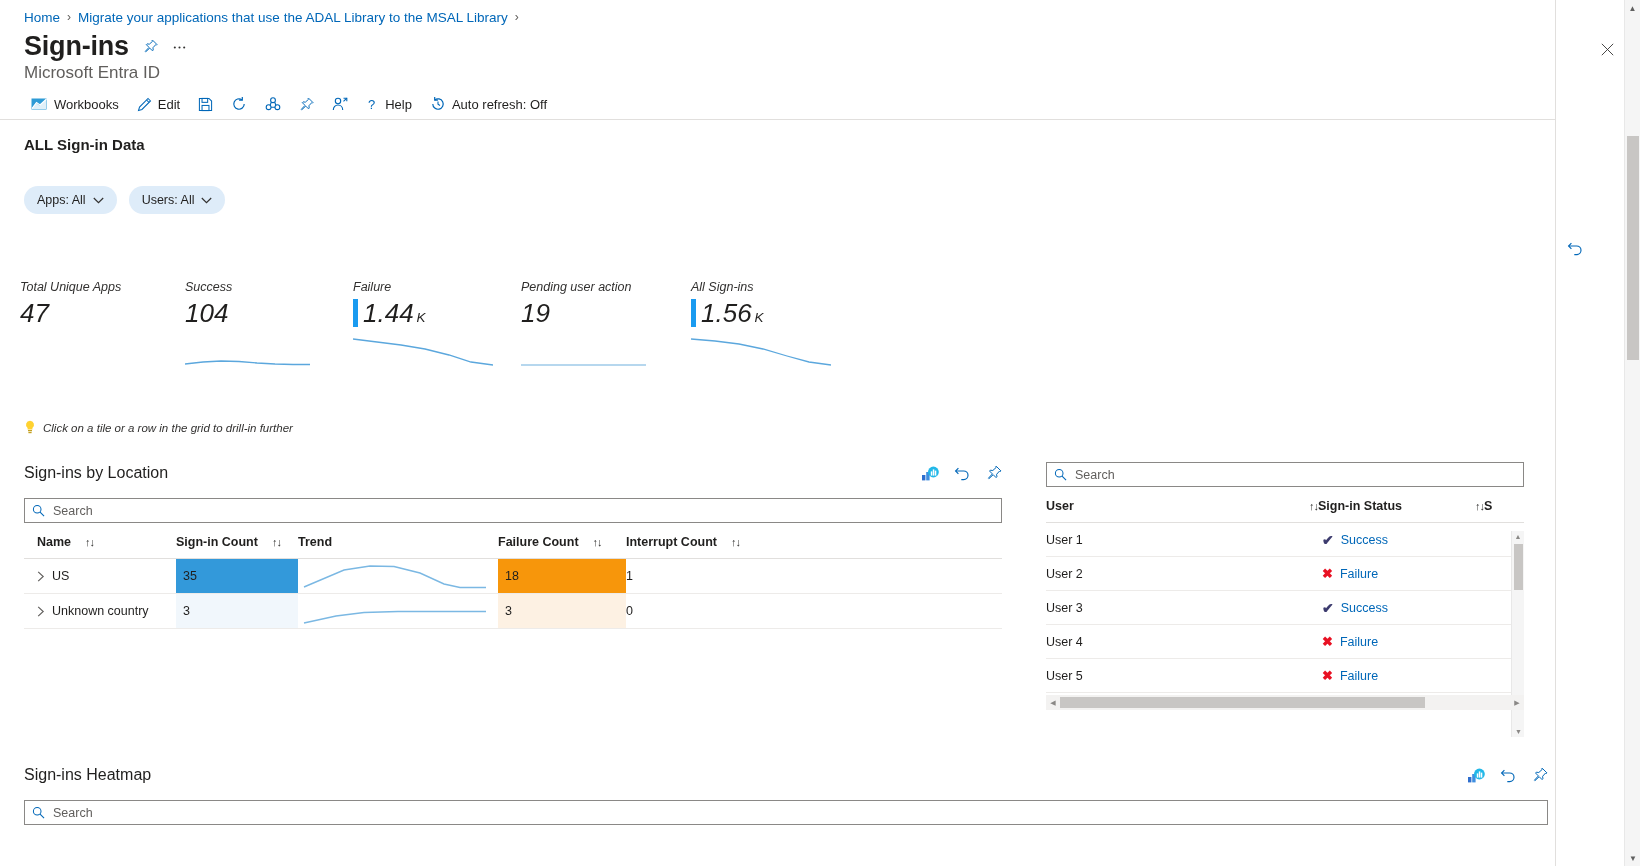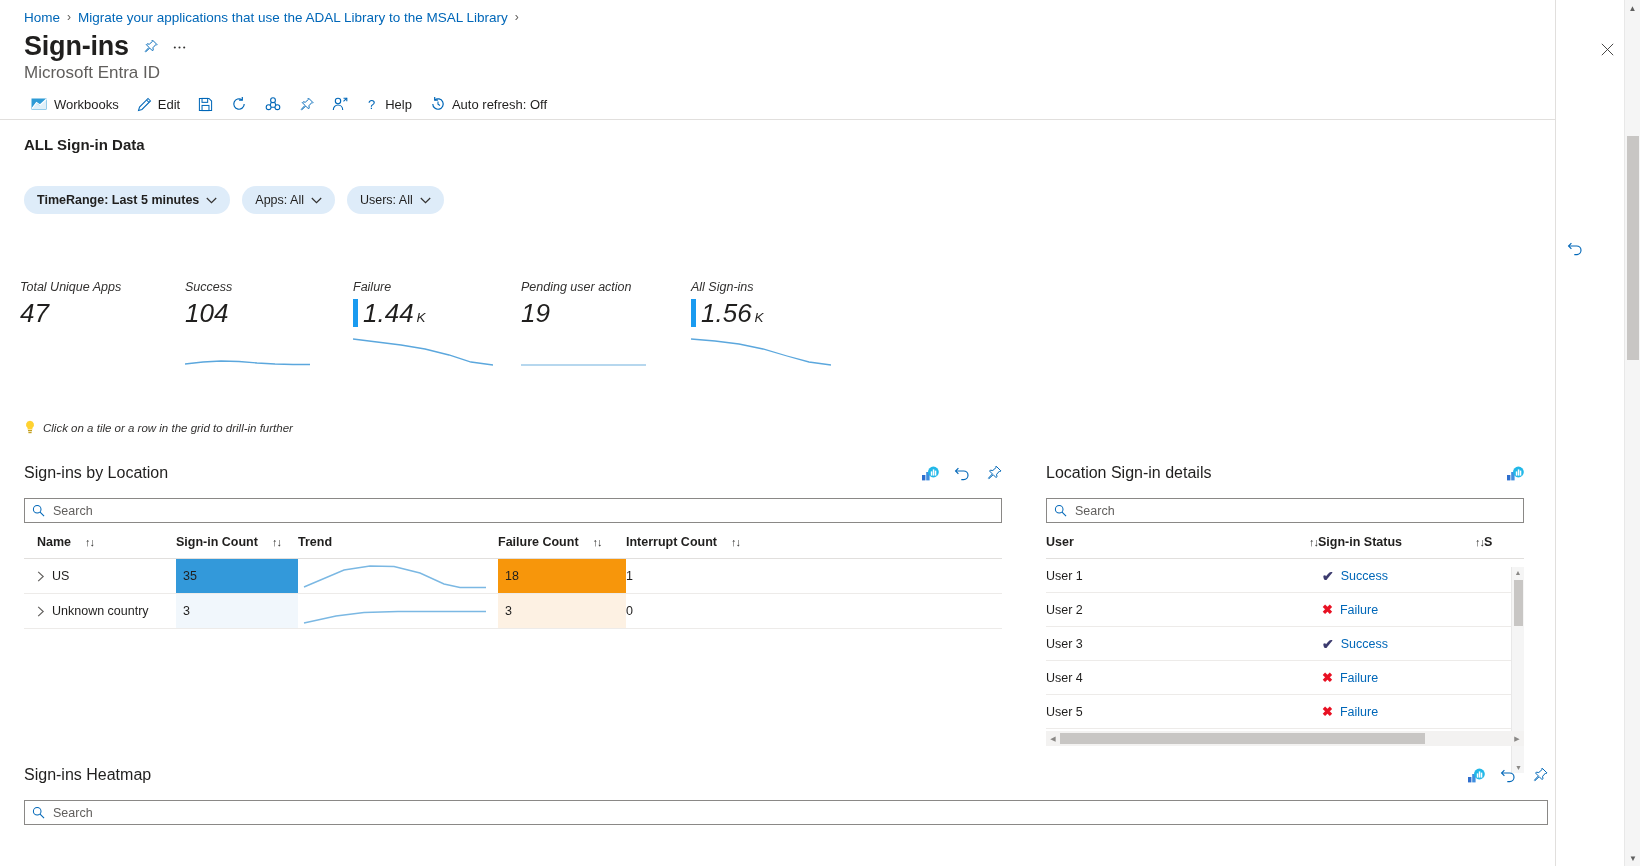--- a/index.html
+++ b/index.html
@@ -300,28 +300,20 @@
       <span class="lbl">Auto refresh: Off</span>
     </div>
 
   </div>
 
   <div class="divider-h"></div>
 
   <div class="sec-heading">ALL Sign-in Data</div>
 
   <div class="pills">
-    <div class="pill bold">
-      <span>TimeRange: Last 5 minutes</span>
-      <span class="chev">
-        <svg width="11" height="7" viewBox="0 0 11 7">
-            <path d="M0.8 1 L5.5 5.6 L10.2 1" fill="none" stroke="#323130" stroke-width="1.2"></path>
-          </svg>
-      </span>
-    </div>
     <div class="pill">
       <span>Apps: All</span>
       <span class="chev">
         <svg width="11" height="7" viewBox="0 0 11 7">
             <path d="M0.8 1 L5.5 5.6 L10.2 1" fill="none" stroke="#323130" stroke-width="1.2"></path>
           </svg>
       </span>
     </div>
     <div class="pill">
       <span>Users: All</span>
@@ -536,35 +528,20 @@
             <span class="barfill" style="width:100%;background:#fdf1e3"></span>
             <span class="barval">3</span>
           </td>
           <td class="plaincell">0</td>
         </tr>
       </tbody>
     </table>
   </div>
 
   <div class="right-panel">
-    <div class="panel-head">
-      <span class="panel-title">Location Sign-in details</span>
-      <span class="panel-actions">
-        <span class="act">
-          <svg width="17" height="16" viewBox="0 0 17 16">
-              <rect x="0" y="10" width="3.4" height="5.4" fill="#2f6fce"></rect>
-              <rect x="4.2" y="7" width="3.4" height="8.4" fill="#3f8fe0"></rect>
-              <circle cx="11.4" cy="7" r="5.4" fill="#22b8e8"></circle>
-              <rect x="8.8" y="6.4" width="1.5" height="4.2" fill="#fff"></rect>
-              <rect x="10.8" y="4.4" width="1.5" height="6.2" fill="#fff"></rect>
-              <rect x="12.8" y="5.6" width="1.5" height="5" fill="#fff"></rect>
-            </svg>
-        </span>
-      </span>
-    </div>
 
     <div class="search-box">
       <span class="si">
         <svg width="13" height="13" viewBox="0 0 14 14">
             <circle cx="5.6" cy="5.6" r="4.1" fill="none" stroke="#0067b8" stroke-width="1.1"></circle>
             <path d="M8.7 8.7 13 13" stroke="#0067b8" stroke-width="1.1"></path>
           </svg>
       </span>
       <input type="text" placeholder="Search" style="">
     </div>

